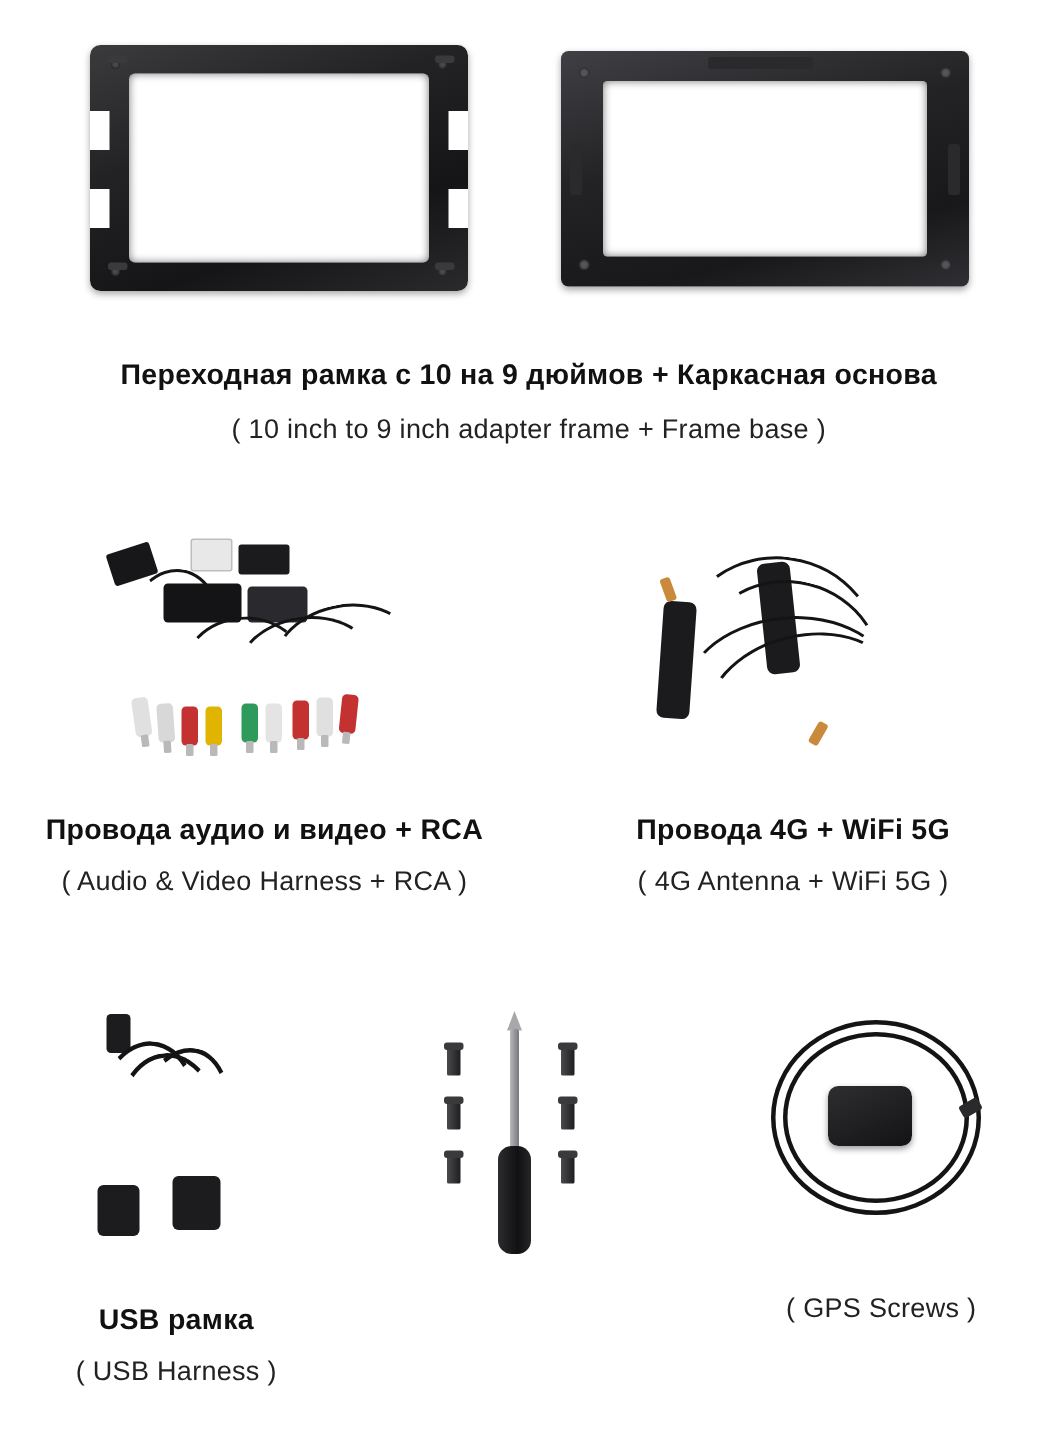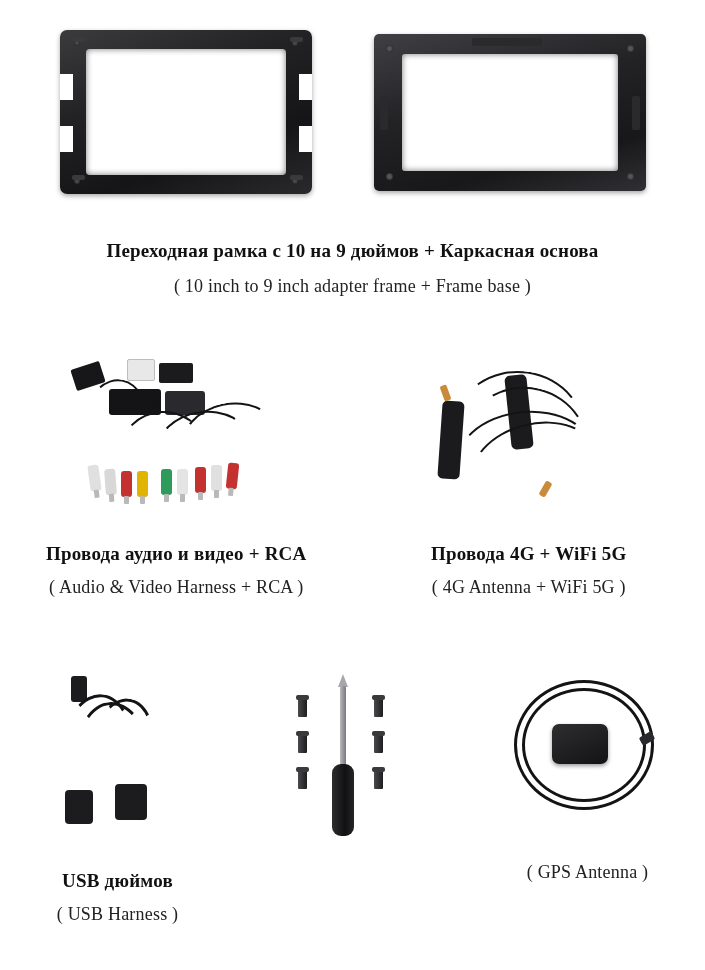--- a/index.html
+++ b/index.html
@@ -18,21 +18,20 @@
   .page {
     width: 705px;
     height: 970px;
     position: relative;
   }
 
   
   .section {
     width: 100%;
     box-sizing: border-box;
-    font-family: Liberation Serif, serif;
   }
   .row-items {
     display: flex;
     justify-content: center;
     align-items: flex-end;
   }
   .caption-ru {
     text-align: center;
     font-weight: bold;
     font-size: 19px;
@@ -363,21 +362,21 @@
       <div class="art-box">
         <div class="usb">
           <div class="uplug" style="left:28px;top:4px;width:16px;height:26px;"></div>
           <div class="uplug" style="left:22px;top:118px;width:28px;height:34px;border-radius:4px;"></div>
           <div class="uplug" style="left:72px;top:112px;width:32px;height:36px;border-radius:4px;"></div>
           <div class="ucab" style="left:18px;top:22px;width:66px;height:104px;transform:rotate(6deg);"></div>
           <div class="ucab" style="left:34px;top:30px;width:66px;height:96px;transform:rotate(-4deg);"></div>
           <div class="ucab" style="left:46px;top:26px;width:58px;height:92px;transform:rotate(12deg);"></div>
         </div>
       </div>
-      <div class="caption-ru">USB дюймов</div>
+      <div class="caption-ru">USB рамка</div>
       <div class="caption-en">( USB Harness )</div>
     </div>
 
     <div class="col">
       <div class="art-box">
         <div class="tools">
           <div class="screw" style="left:30px;top:26px;"></div>
           <div class="screw" style="left:106px;top:26px;"></div>
           <div class="screw" style="left:30px;top:62px;"></div>
           <div class="screw" style="left:106px;top:62px;"></div>
@@ -393,18 +392,18 @@
 
     <div class="col">
       <div class="art-box">
         <div class="gps">
           <div class="gcoil" style="left:16px;top:8px;width:134px;height:124px;"></div>
           <div class="gcoil" style="left:24px;top:16px;width:118px;height:108px;"></div>
           <div class="gpuck" style="left:54px;top:52px;"></div>
           <div class="gconn" style="left:142px;top:62px;transform:rotate(-30deg);"></div>
         </div>
       </div>
-      <div class="caption-en">( GPS Antenna )</div>
+      <div class="caption-en">( GPS Screws )</div>
     </div>
 
   </div>
 
 </div>
 
 </body></html>

